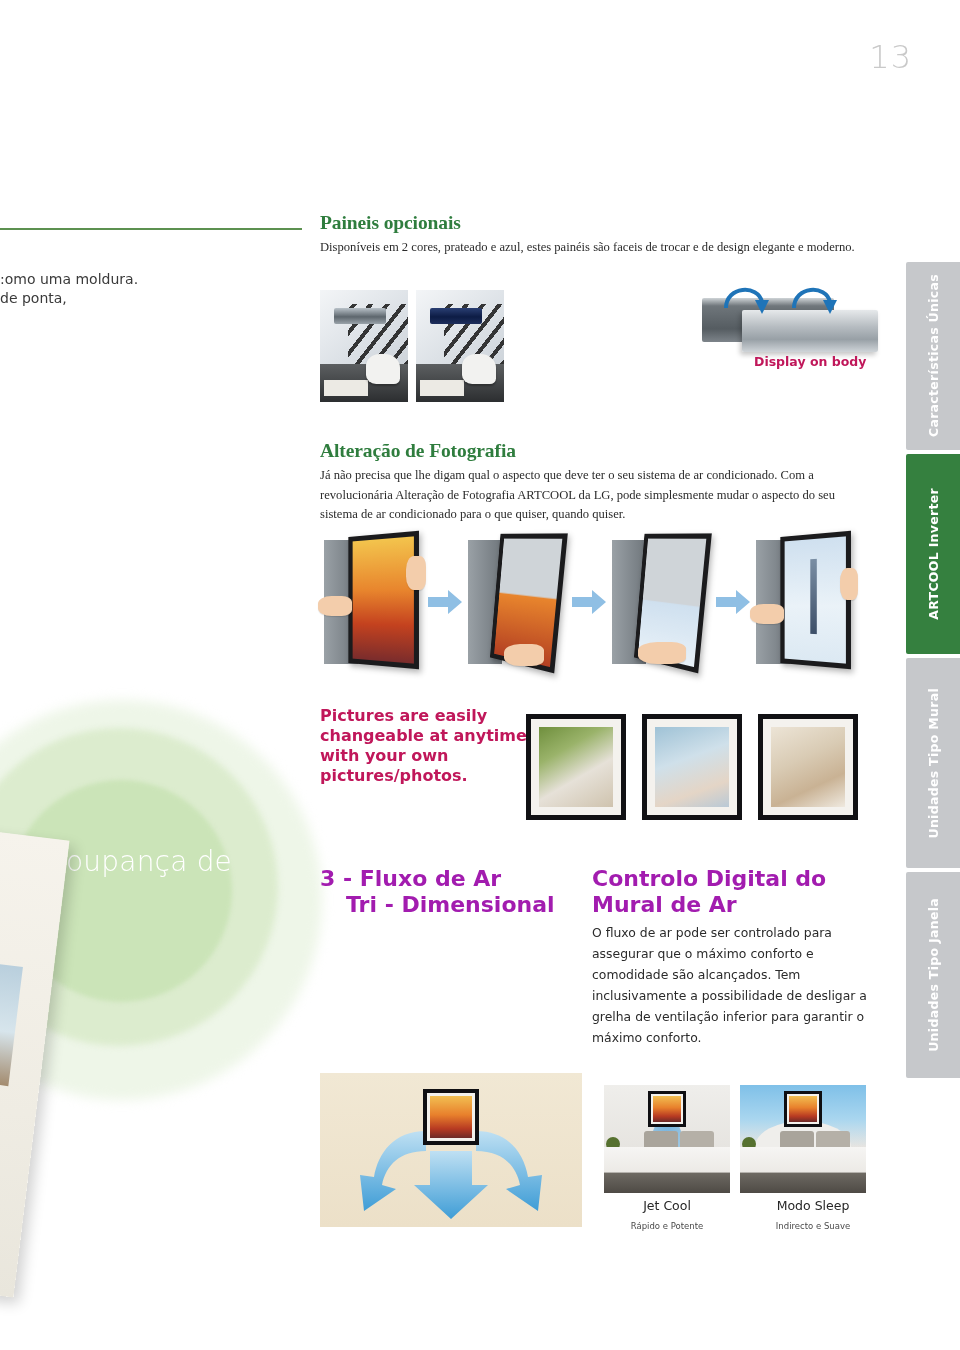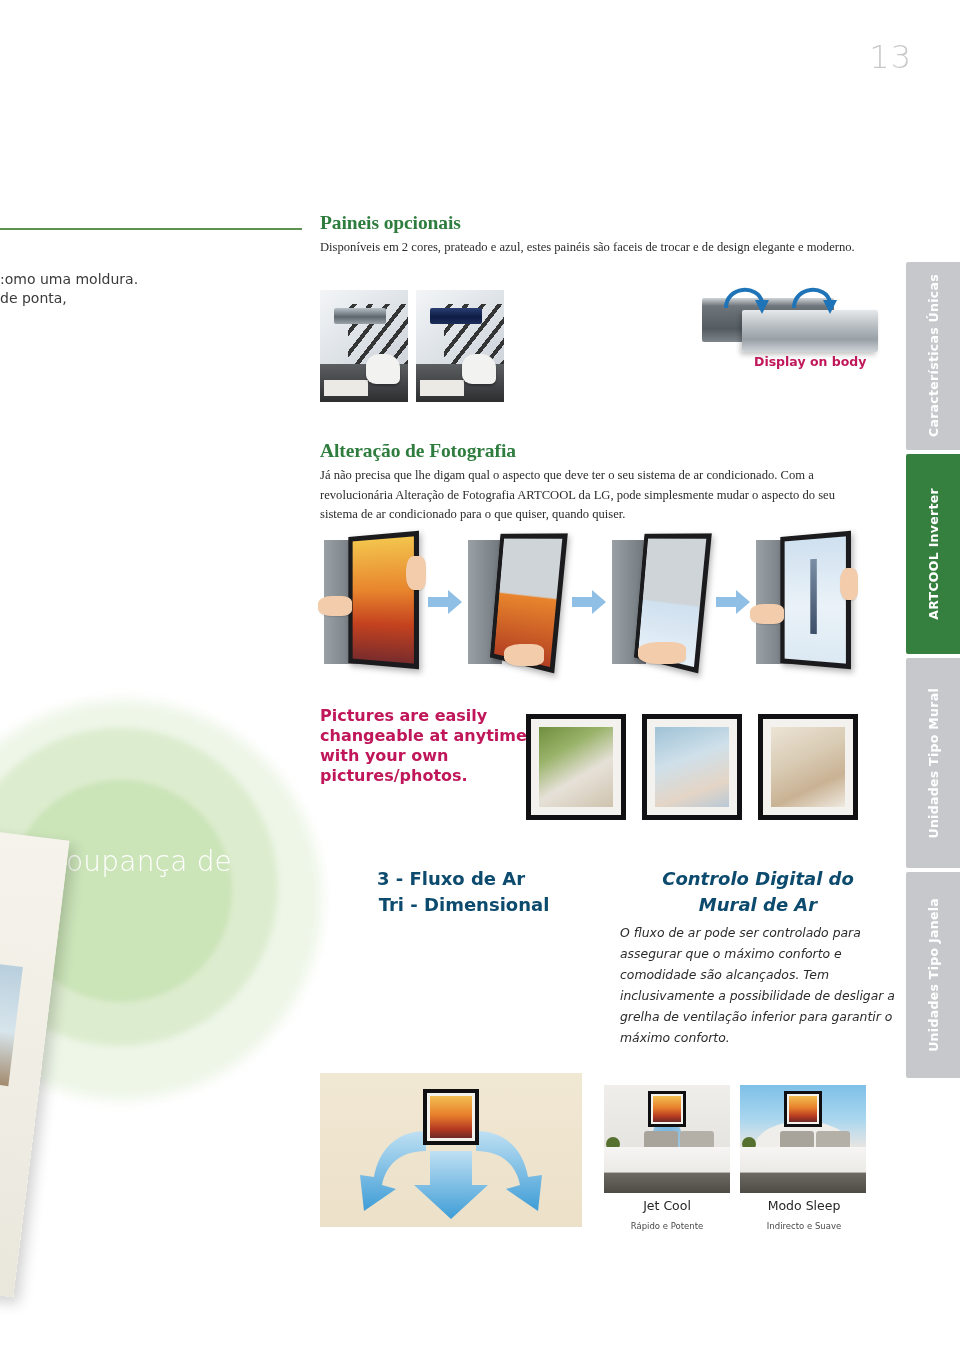--- a/index.html
+++ b/index.html
@@ -273,25 +273,24 @@
     padding: 5px;
   }
   .photo-frame .mat { width: 100%; height: 100%; background: #f4f2ee; padding: 8px; }
   .photo-frame .img { width: 100%; height: 100%; }
   .img-a { background: linear-gradient(150deg,#6f8f3d 0%,#9ab36a 30%,#e6e1d8 60%,#cfc3ae 100%); }
   .img-b { background: linear-gradient(160deg,#9fc2d6 0%,#cfe0ea 40%,#e4d5c6 75%,#b9c9d6 100%); }
   .img-c { background: linear-gradient(155deg,#ece4d6 0%,#d9cbb4 40%,#c9b294 70%,#efe9df 100%); }
 
   
   .col-left  { position: absolute; left: 0;   top: 866px; width: 262px; }
-  .col-right { position: absolute; left: 300px; top: 866px; width: 276px; font-style: italic; }
+  .col-right { position: absolute; left: 272px; top: 866px; width: 276px; }
   .col-title {
-    color: #0c4a6e; font-size: 18px; font-weight: bold; line-height: 26px;
-    font-family: "DejaVu Sans", sans-serif;
-    text-align: center;
+    color: #a21caf; font-size: 22px; font-weight: bold; line-height: 26px;
+    font-family: "DejaVu Sans", sans-serif;
   }
   .col-title .indent { display: inline-block; padding-left: 26px; }
   .col-body {
     font-size: 12.4px; line-height: 21px; color: #2b2b2b; margin-top: 4px;
     font-family: "DejaVu Sans", sans-serif;
   }
 
   
   .airflow {
     position: absolute; left: 0; top: 1073px;
@@ -345,21 +344,21 @@
   .room .pillow1, .room .pillow2 {
     position: absolute; bottom: 40px; height: 22px; background: #a9a49b;
     border-radius: 3px; z-index: 2;
   }
   .room .pillow1 { left: 40px; width: 34px; }
   .room .pillow2 { left: 76px; width: 34px; background:#b5b0a7; }
   .room .plant {
     position: absolute; left: 2px; bottom: 42px; width: 14px; height: 14px;
     background: #56712f; border-radius: 50%; z-index: 2;
   }
-  .room-caps { position: absolute; left: 284px; top: 1198px; display: flex; gap: 11px; }
+  .room-caps { position: absolute; left: 284px; top: 1198px; display: flex; gap: 20px; }
   .room-cap { width: 126px; text-align: center; }
   .room-cap .t {
     font-size: 12.5px; color: #262626; font-family: "DejaVu Sans", sans-serif;
   }
   .room-cap .s {
     font-size: 8.5px; color: #4a4a4a; margin-top: 8px;
     font-family: "DejaVu Sans", sans-serif;
   }
 </style>
 </head>

